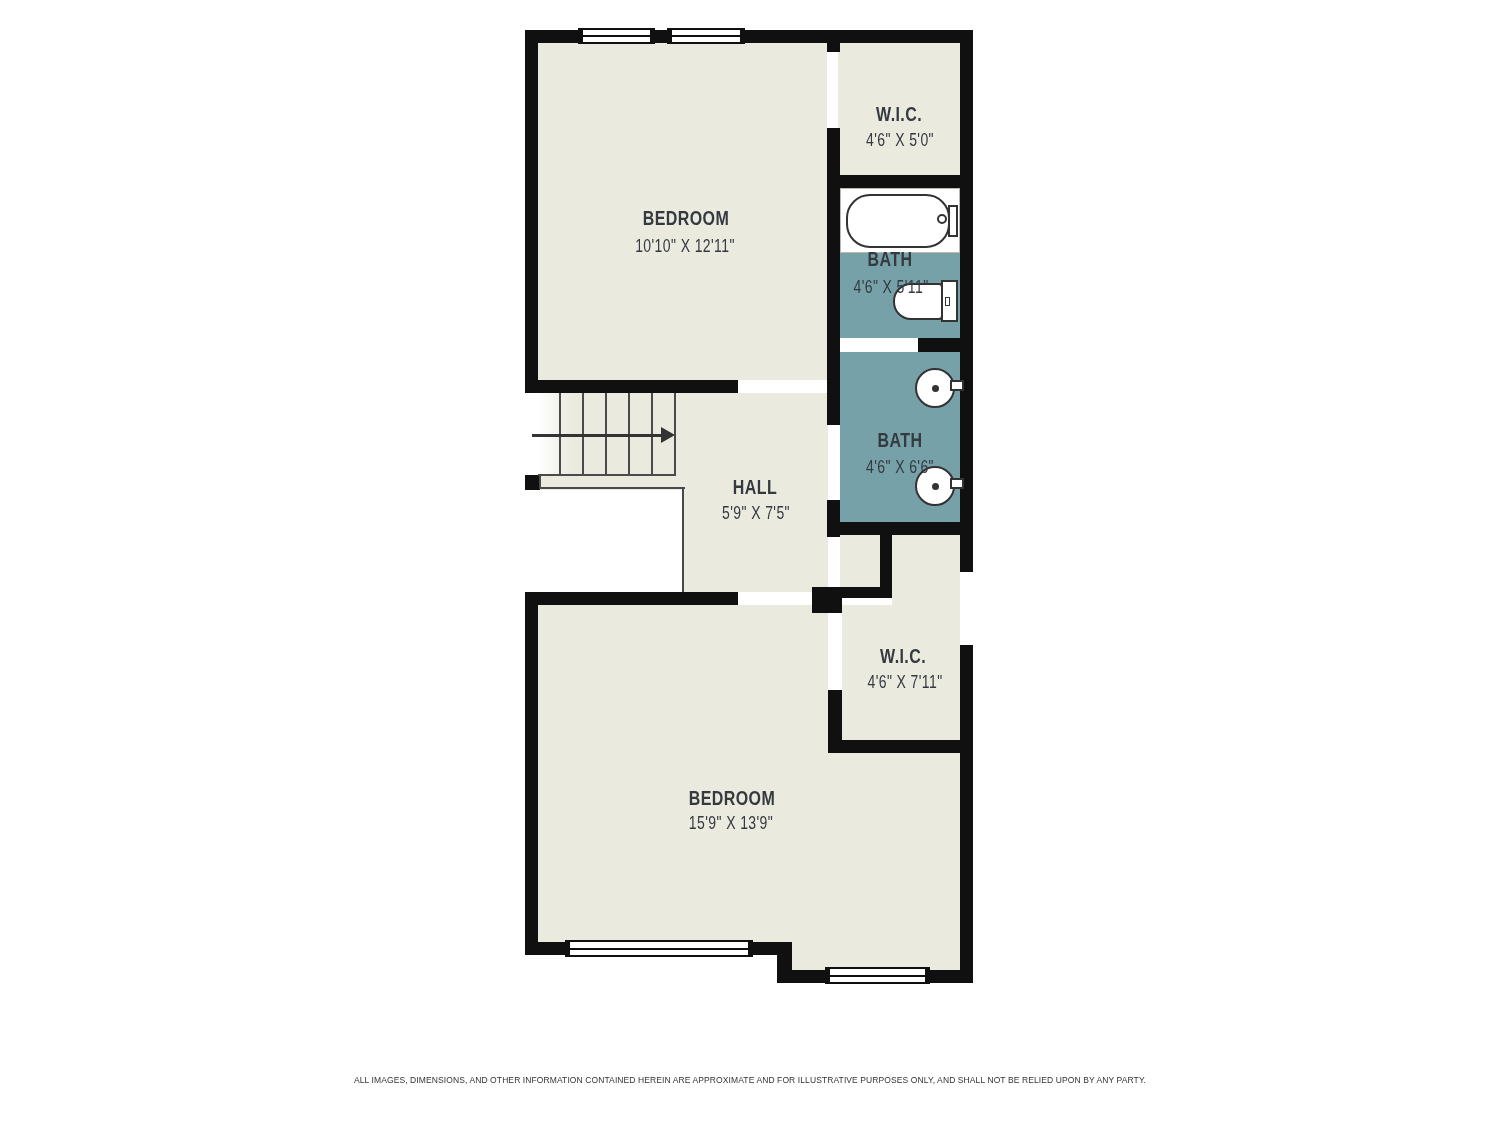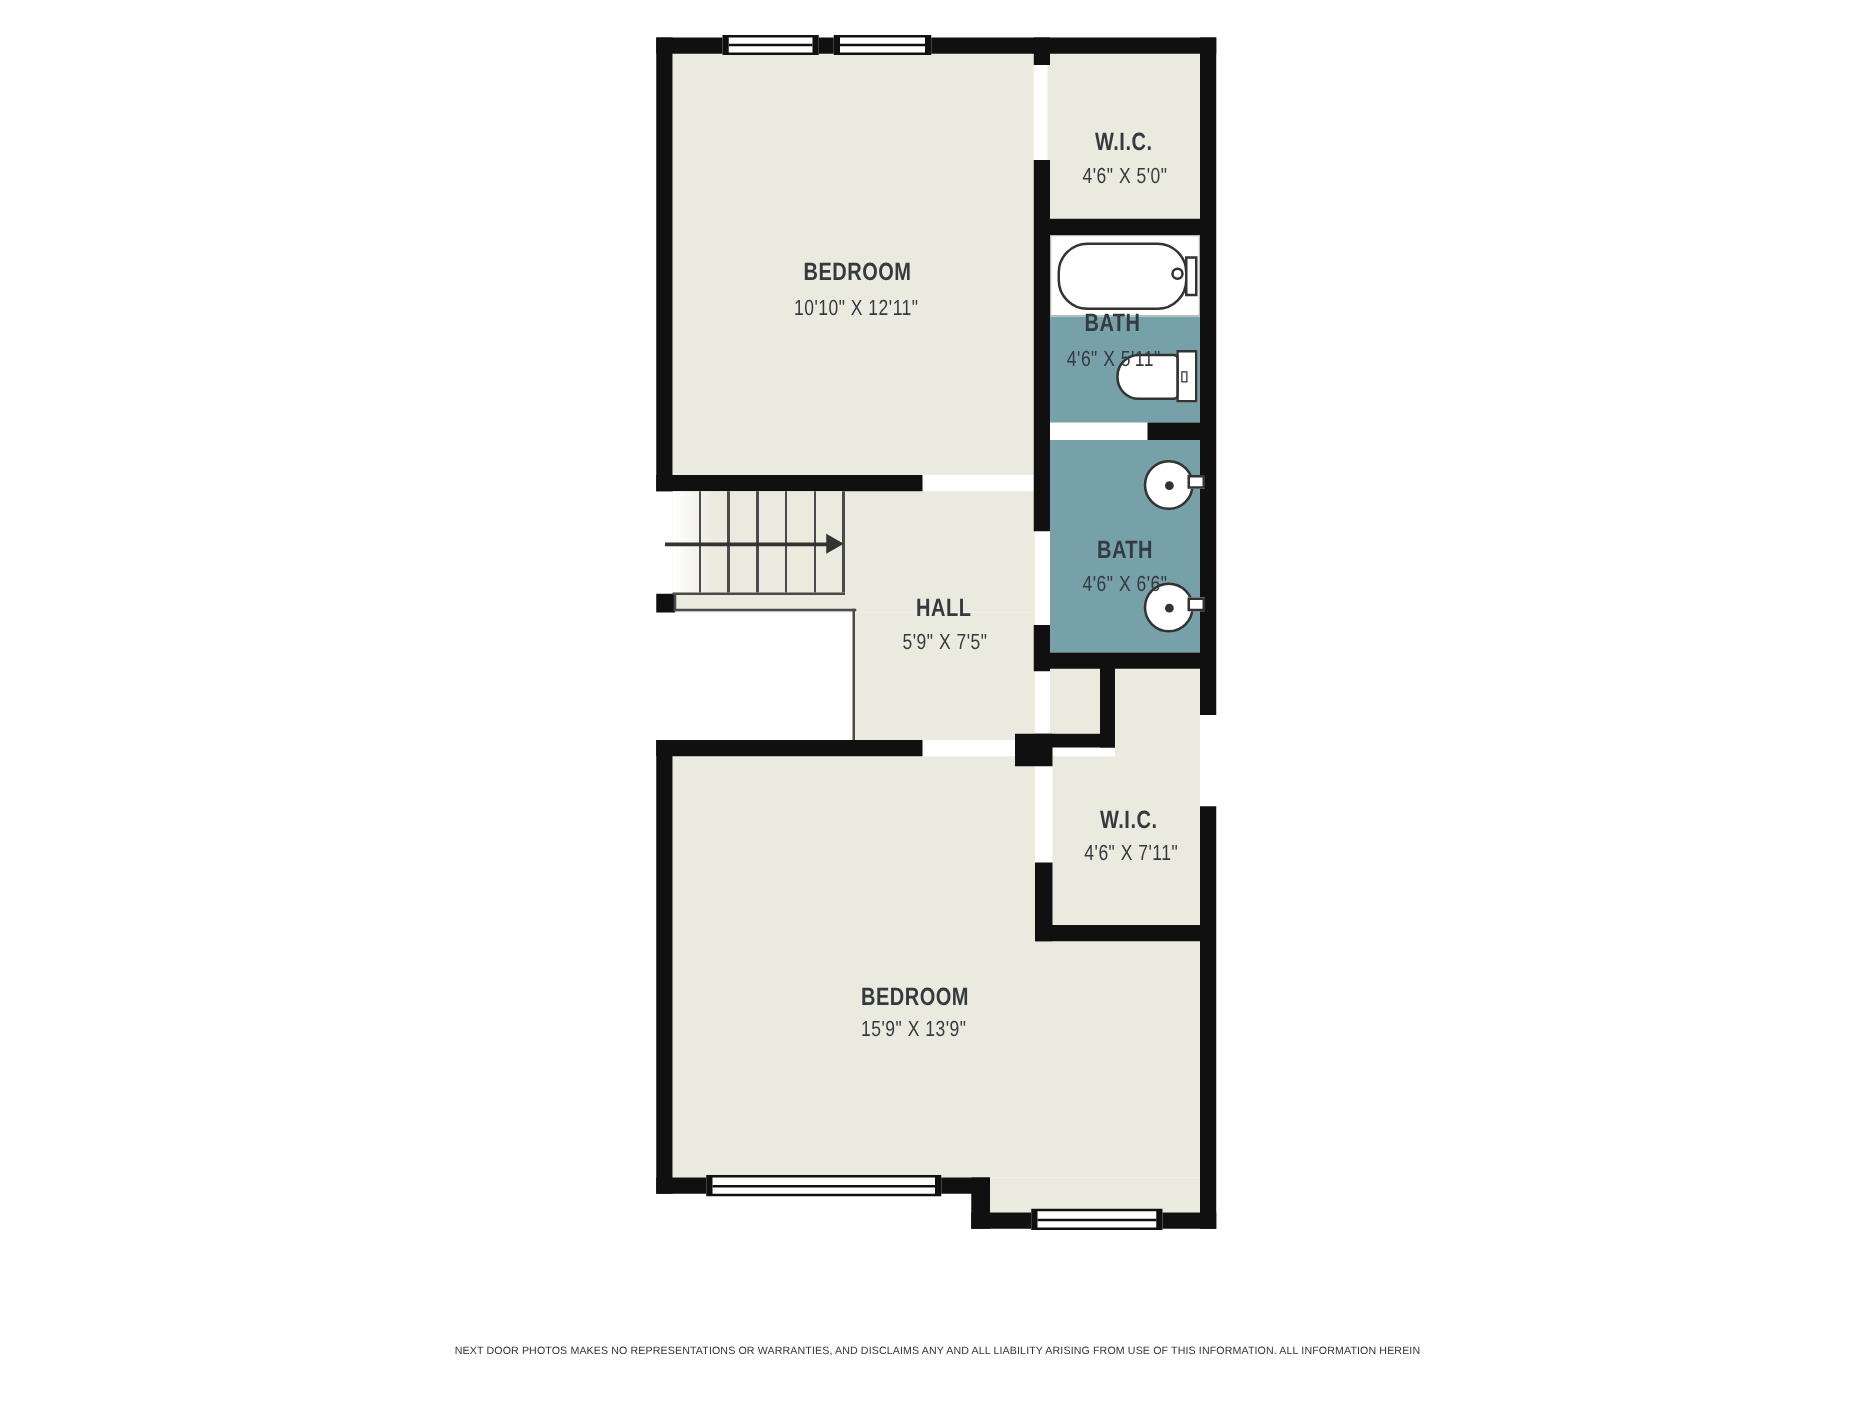--- a/index.html
+++ b/index.html
@@ -125,14 +125,14 @@
   <div class="rlabel rdims" style="left:900px;top:457px;">4'6" X 6'6"</div>
   <div class="rlabel rname" style="left:755px;top:476px;">HALL</div>
   <div class="rlabel rdims" style="left:756px;top:503px;">5'9" X 7'5"</div>
   <div class="rlabel rname" style="left:903px;top:645px;">W.I.C.</div>
   <div class="rlabel rdims" style="left:905px;top:672px;">4'6" X 7'11"</div>
   <div class="rlabel rname" style="left:732px;top:787px;">BEDROOM</div>
   <div class="rlabel rdims" style="left:731px;top:813px;">15'9" X 13'9"</div>
 </div>
 
 <div class="disclaimer">
-  <div>NEXT DOOR PHOTOS MAKES NO REPRESENTATIONS OR WARRANTIES, AND DISCLAIMS ANY AND ALL LIABILITY ARISING FROM USE OF THIS INFORMATION. ALL INFORMATION HEREIN</div>
+  <div>ALL IMAGES, DIMENSIONS, AND OTHER INFORMATION CONTAINED HEREIN ARE APPROXIMATE AND FOR ILLUSTRATIVE PURPOSES ONLY, AND SHALL NOT BE RELIED UPON BY ANY PARTY.</div>
 </div>
 
 </body></html>

